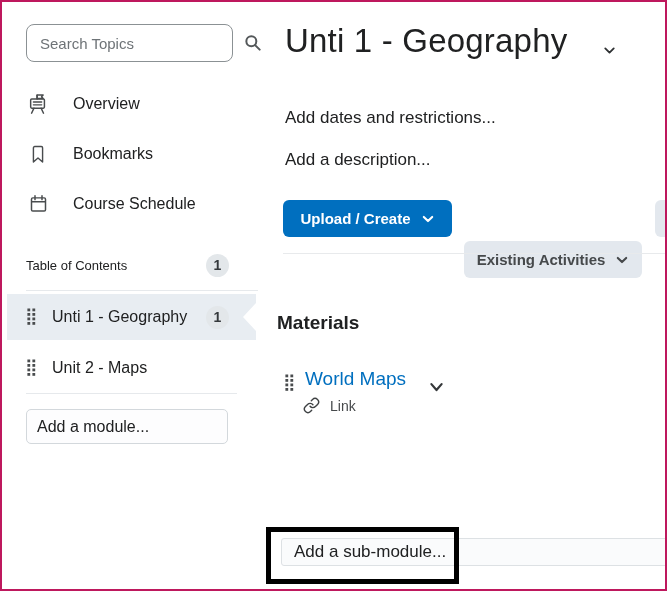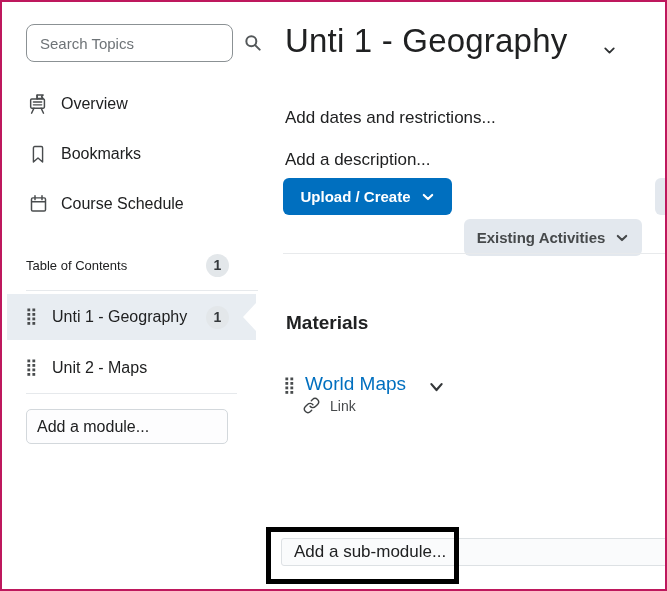--- a/index.html
+++ b/index.html
@@ -20,21 +20,21 @@
   .search-input {
     flex:1; border:none; outline:none; background:transparent;
     font:15px "Liberation Sans","DejaVu Sans",sans-serif; color:#202122;
     padding:0 4px 0 13px;
   }
   .search-input::placeholder { color:#6e7377; opacity:1; }
   .search-box .icn { margin-right:10px; display:flex; }
 
   .nav-item {
     position:absolute; left:24px; width:220px; height:32px;
-    display:flex; align-items:center; cursor:pointer;
+    display:flex; align-items:center; cursor:pointer;gap:12px;
   }
   .nav-item .icn { width:24px; display:flex; justify-content:center; }
   .nav-item .lbl { margin-left:11px; font-size:16px; color:#202122; }
   #nav-overview { top:86px; }
   #nav-bookmarks { top:136px; }
   #nav-schedule  { top:186px; }
 
   .toc-header {
     position:absolute; left:24px; top:250px; width:203px; height:26px;
     display:flex; align-items:center; justify-content:space-between; cursor:pointer;
@@ -80,34 +80,34 @@
   .page-title {
     position:absolute; left:283px; top:20px;
     font-size:33px; font-weight:400; color:#202122; letter-spacing:.2px;
   }
   .title-chevron { position:absolute; left:599px; top:40px; cursor:pointer; display:flex; }
 
   .add-dates { position:absolute; left:283px; top:106px; font-size:17px; color:#202122; cursor:pointer; }
   .add-desc  { position:absolute; left:283px; top:148px; font-size:17px; color:#202122; cursor:pointer; }
 
   .btn {
-    position:absolute; top:176px; height:37px; border:none; border-radius:6px;
+    position:absolute; top:198px; height:37px; border:none; border-radius:6px;
     font:700 15px "Liberation Sans","DejaVu Sans",sans-serif;
     display:flex; align-items:center; justify-content:center; gap:10px; cursor:pointer;
   }
   .btn-primary { left:281px; width:169px; background:#006fbf; color:#ffffff; }
   .btn-secondary { left:462px; width:178px; background:#e3e8ee; color:#46494b;margin-top:41px; }
   .btn-sliver { left:653px; width:20px; background:#e3e8ee; border-radius:6px; }
 
   .materials-heading {
-    position:absolute; left:284px; top:310px;
+    position:absolute; left:275px; top:310px;
     font-size:19px; font-weight:700; color:#202122;
   }
 
-  .topic-row { position:absolute; left:283px; top:366px; display:flex; align-items:flex-end; }
+  .topic-row { position:absolute; left:283px; top:366px; display:flex; align-items:flex-start; }
   .topic-row .drag { margin-top:6px; display:flex; cursor:grab; }
   .topic-link {
     margin-left:11px; font-size:19px; color:#006fbf; text-decoration:none; cursor:pointer;
   }
   .topic-chevron { margin-left:22px; margin-top:12px; cursor:pointer; display:flex; }
 
   .topic-type { position:absolute; left:301px; top:395px; display:flex; align-items:center; }
   .topic-type .lbl { margin-left:10px; font-size:14px; color:#46494b; }
 
   .add-submodule {

